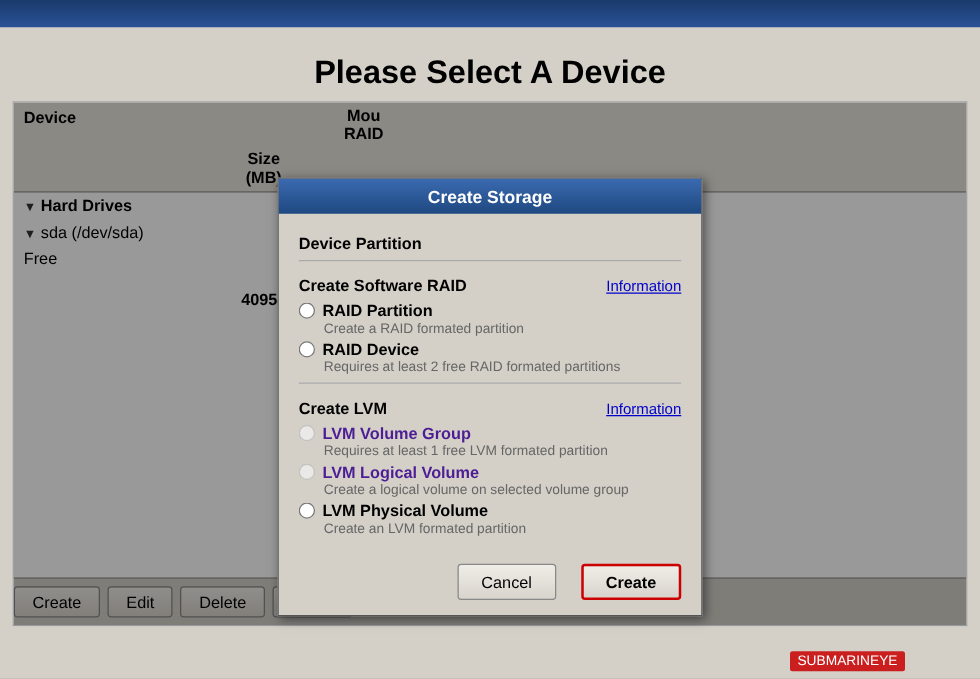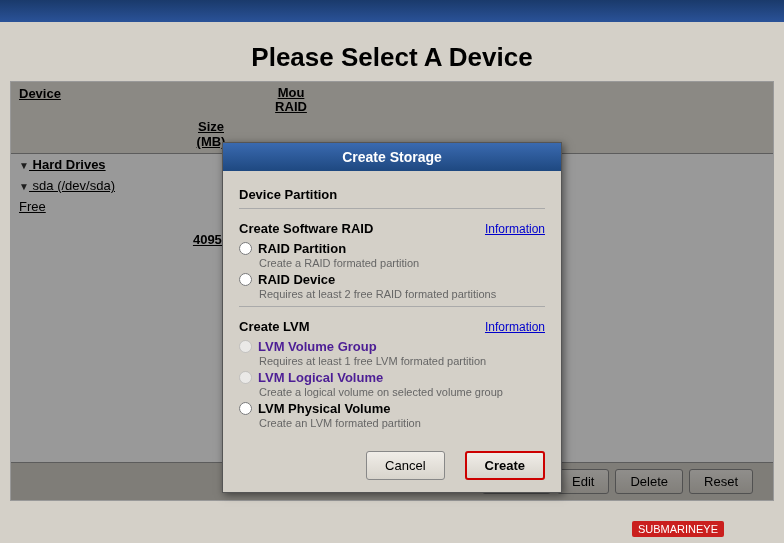--- a/index.html
+++ b/index.html
@@ -75,22 +75,22 @@
     
     .bottom-toolbar {
       position: absolute;
       bottom: 0;
       left: 0;
       right: 0;
       height: 38px;
       background: #d4d0c8;
       display: flex;
       align-items: center;
-      justify-content: flex-end;
-      padding-right: 20px;
+      justify-content: flex-start;
+      padding-right: 10px;
       gap: 6px;
       border-top: 1px solid #999;
     }
 
     .toolbar-btn {
       padding: 4px 14px;
       font-size: 13px;
       background: linear-gradient(to bottom, #f0ede8, #d8d4cc);
       border: 1px solid #888;
       border-radius: 3px;
@@ -231,21 +231,21 @@
   </style>
 </head>
 <body>
 
 <div class="top-bar"></div>
 
 <div class="page-title-area">
   <h1>Please Select A Device</h1>
 </div>
 
-<div class="main-content" style="height:420px;text-decoration:underline;">
+<div class="main-content" style="height:420px;">
 
   <div class="table-header">
     <div class="col-device">Device</div>
     <div class="col-size">Size<br>(MB)</div>
     <div class="col-mount">Mou<br>RAID</div>
   </div>
 
   <div class="table-row drive-row">
     <div class="col-device">
       <span class="triangle">▼</span> Hard Drives

